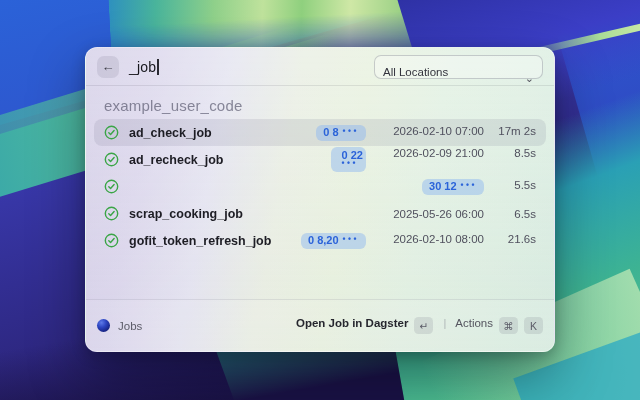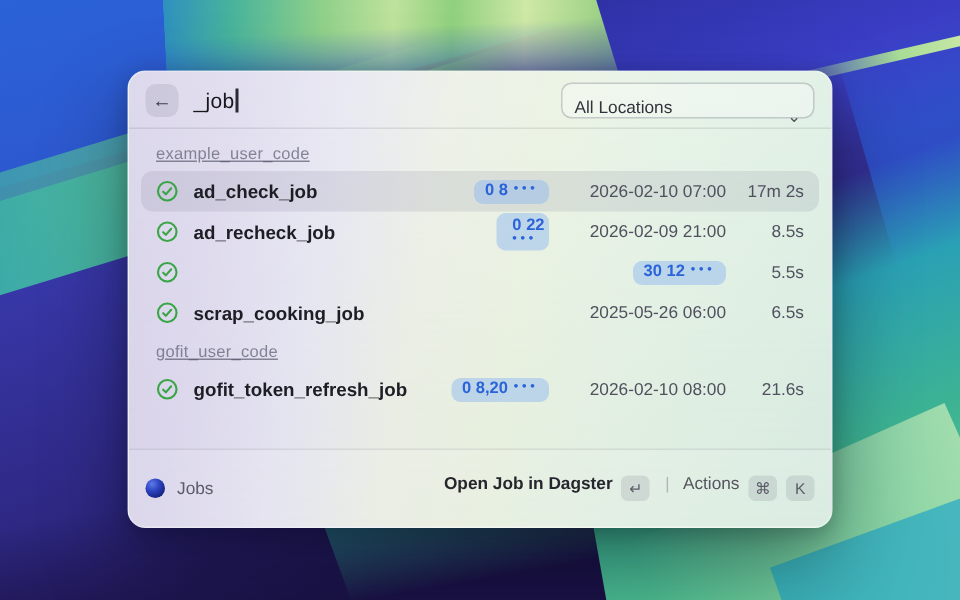--- a/index.html
+++ b/index.html
@@ -54,27 +54,27 @@
     font-size:14px;color:#17171d;letter-spacing:.2px;}
   .caret{display:inline-block;width:1.5px;height:16px;background:#2a2a33;margin-left:1px;}
   .dropdown{display:flex;align-items:flex-end;justify-content:space-between;flex:none;
     width:169px;height:24px;padding:0 8px;box-sizing:border-box;border-radius:7px;
     border:1px solid rgba(40,40,70,.22);background:rgba(255,255,255,.30);
     font-size:11.5px;color:#33333d;cursor:pointer;}
   .dropdown .chev{color:#55555f;font-size:11px;line-height:0;margin-top:-4px;}
 
   
   .results{flex:1 1 auto;padding:4px 8px 0;overflow:hidden;}
-  .section-label{font-size:11px;color:rgba(72,72,95,.62);padding:7px 10px 5px;letter-spacing:.2px;text-decoration:underline;}
+  .section-label{font-size:15px;color:rgba(72,72,95,.62);padding:7px 10px 5px;letter-spacing:.2px;}
   .row{display:flex;align-items:center;height:27px;padding:0 10px;border-radius:8px;
     cursor:default;}
   .row.selected{background:rgba(115,115,140,.15);}
   .check-icon{width:15px;height:15px;flex:none;margin-right:10px;display:block;}
   .job-name{font-size:12.5px;font-weight:600;color:#1d1d24;white-space:nowrap;}
-  .row-right{margin-left:auto;display:flex;align-items:center;}
+  .row-right{margin-left:auto;display:flex;}
   .badge{display:inline-flex;align-items:baseline;border-radius:6px;padding:2.5px 7px;
     font-size:11px;font-weight:700;line-height:1;}
   .badge .dots{font-size:8.5px;letter-spacing:2.5px;position:relative;top:-2px;margin-left:4px;}
   .badge.hidden{visibility:hidden;}
   .timestamp{font-size:11.5px;color:#50505e;width:108px;text-align:right;margin-left:10px;white-space:nowrap;}
   .duration{font-size:11.5px;color:#50505e;width:46px;text-align:right;margin-left:6px;white-space:nowrap;}
 
   
   .footer{flex:none;height:27px;display:flex;align-items:center;padding:12px 11px;
     border-top:1px solid rgba(25,25,50,.09);background:rgba(255,255,255,.10);}
@@ -186,21 +186,20 @@
         <span class="dots"></span>
       </span>
       <span class="timestamp">2025-05-26 06:00</span>
       <span class="duration">6.5s</span>
     </span>
   </div>
 </div>
   </div>
 
   <div class="section">
-    <div class="section-label">gofit_user_code</div>
     <div class="rows">
   <div class="row">
     <svg class="check-icon" viewBox="0 0 16 16">
       <circle cx="8" cy="8" r="6.6" fill="none" stroke-width="1.5" stroke="#3aa546"></circle>
       <path d="M5.1 8.3 L7.0 10.2 L10.8 5.9" fill="none" stroke-width="1.5" stroke-linecap="round" stroke-linejoin="round" stroke="#3aa546"></path>
     </svg>
     <span class="job-name">gofit_token_refresh_job</span>
     <span class="row-right">
       <span class="badge" style="background: rgba(145, 185, 240, 0.5); color: rgb(43, 99, 217);">
         <span class="nums">0 8,20</span>

